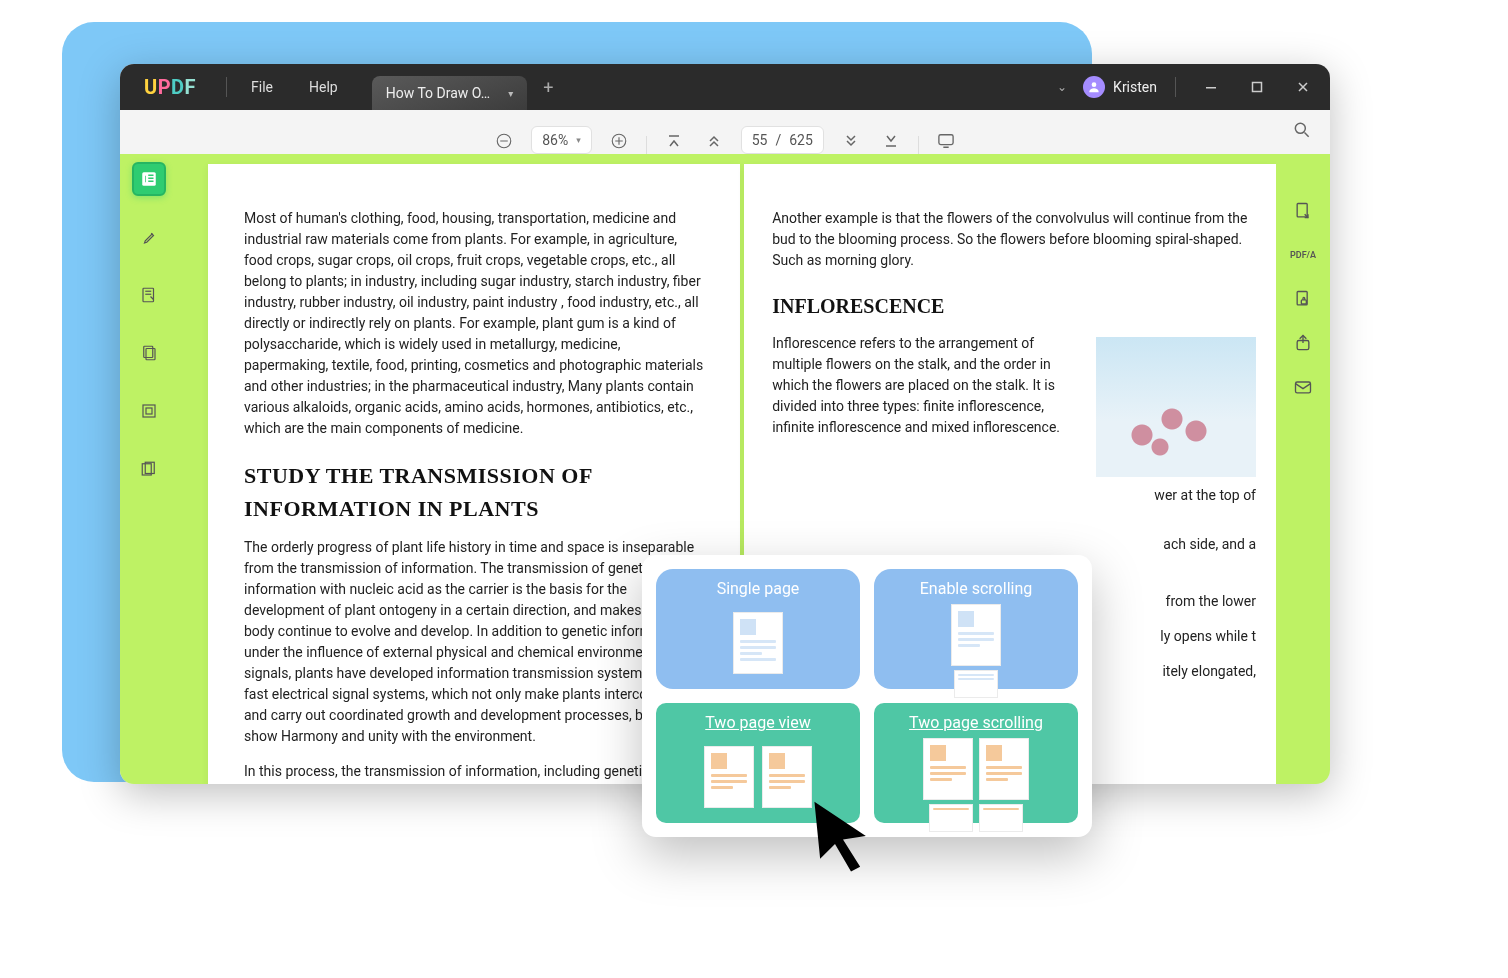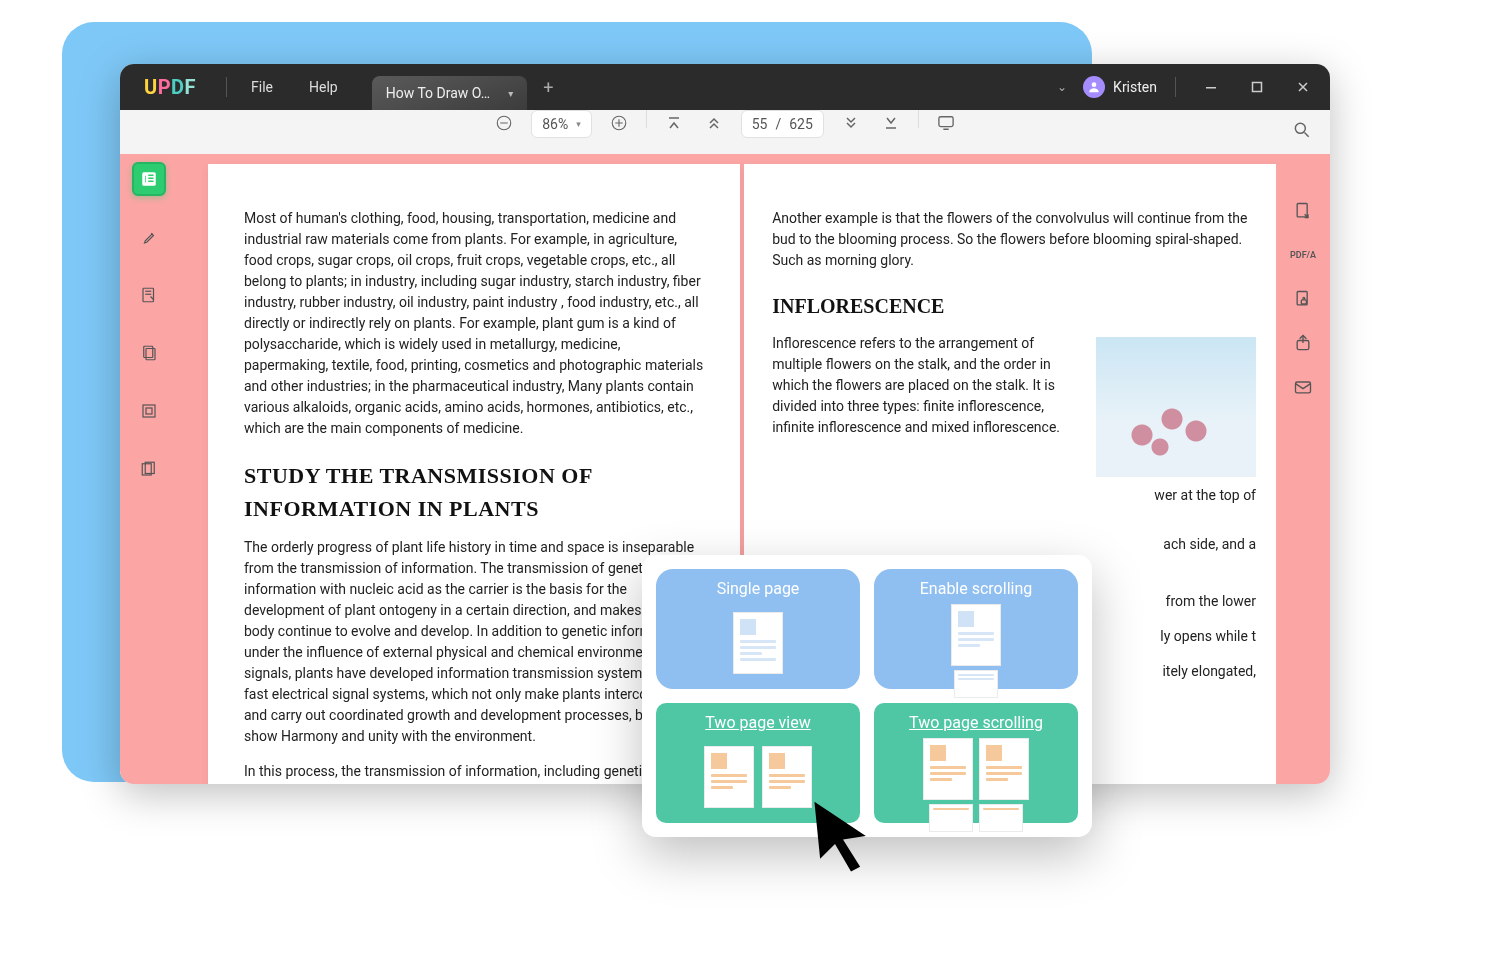--- a/index.html
+++ b/index.html
@@ -77,21 +77,21 @@
     color:#fff; font-size:14px;
   }
   .win-btn {
     width:34px; height:30px; display:flex; align-items:center; justify-content:center;
     color:#ccc;
   }
 
   .toolbar {
     height: 44px;
     background: #f4f4f4;
-    display: flex; align-items: flex-start; justify-content: center;
+    display: flex; align-items: flex-end; justify-content: center;
     gap: 14px;
     font-size: 14px;
     color: #555;
     position: relative;
   }
   .zoom-box, .page-box {
     background: #fff; border: 1px solid #e1e1e1;
     border-radius: 6px; height: 28px;
     display:flex; align-items:center; justify-content:center;
     padding: 0 10px; gap:8px;
@@ -100,21 +100,21 @@
     width:26px; height:26px; display:flex; align-items:center; justify-content:center;
     color:#666;
   }
   .tool-sep { width:1px; height:18px; background:#ddd; }
   .toolbar-search {
     position:absolute; right:18px; top:10px;
     color:#666;
   }
 
   .work-area {
-    flex:1; display:flex; overflow:hidden; background:#fca5a5;
+    flex:1; display:flex; overflow:hidden; background:#bef264;
   }
   .left-rail {
     width: 58px;
     display:flex; flex-direction:column; align-items:center;
     gap: 24px;
     padding-top: 8px;
   }
   .rail-btn {
     width:34px; height:34px; border-radius:6px;
     display:flex; align-items:center; justify-content:center;

